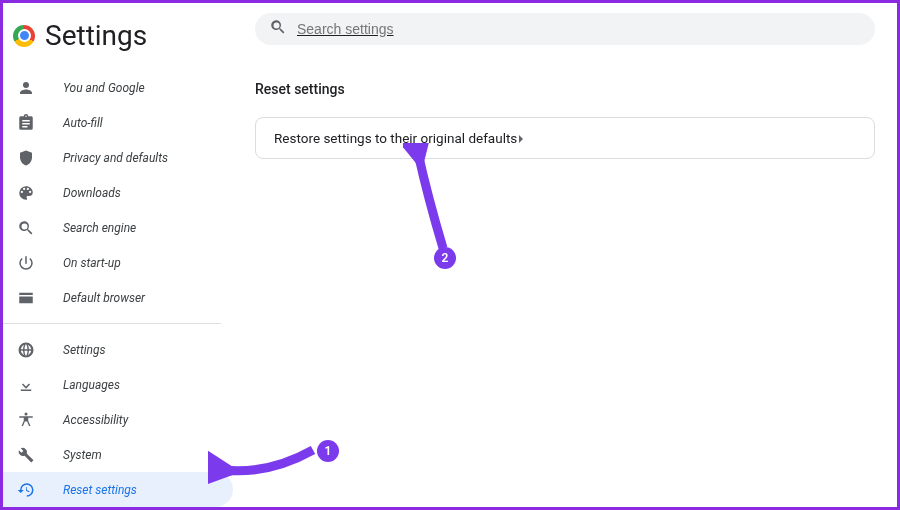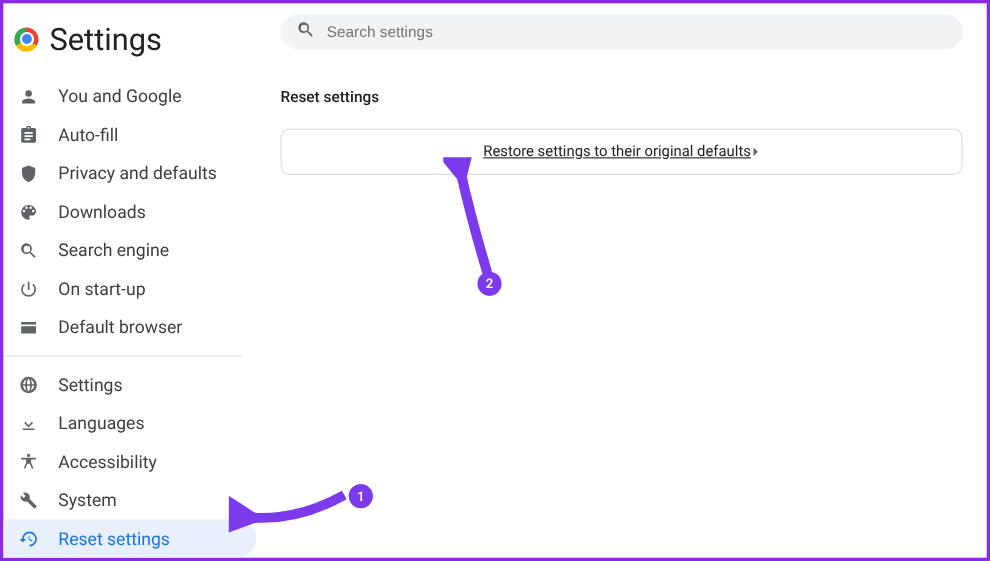--- a/index.html
+++ b/index.html
@@ -37,26 +37,27 @@
   }
   .chrome-logo::after{
     content:""; width:9px; height:9px; border-radius:50%;
     background:#4285F4; border:2px solid #fff;
   }
   .nav { padding-top: 6px; }
   .nav-item {
     display:flex; align-items:center;
     height:35px;
     padding-left:14px;
-    gap:18px;
-    font-size:16px;
+    gap:28px;
+    font-size:12px;
     color:#3c4043;
     cursor:pointer;
     border-top-right-radius:18px;
     border-bottom-right-radius:18px;
+    font-style:italic;
   }
   .nav-item .icon {
     width:18px; height:18px;
     display:flex; align-items:center; justify-content:center;
     color:#5f6368;
   }
   .nav-item .icon svg { width:18px; height:18px; }
   .nav-item.active {
     background:#e8f0fe;
     color:#1a73e8;
@@ -68,40 +69,40 @@
     padding: 10px 22px 0 22px;
   }
   .search-bar {
     height:32px;
     background:#f1f3f4;
     border-radius:20px;
     display:flex; align-items:center;
     padding:0 14px;
     gap:10px;
     margin-bottom: 36px;
+    text-decoration: underline;
   }
   .search-bar .icon svg { fill:#5f6368; }
   .search-input {
     flex:1; border:none; background:transparent; outline:none;
     font-size:14px; color:#5f6368;
   }
   .section-title {
     font-size:14px; font-weight:500; color:#202124;
     margin-bottom:20px;
   }
   .card {
     border:1px solid #dadce0;
     border-radius:8px;
   }
   .card-row {
-    display:flex; align-items:center; justify-content:center;
+    display:flex; align-items:center; justify-content:flex-start;
     padding:12px 18px;
     font-size:13.5px;
     cursor:pointer;
-    text-decoration:underline;
   }
   .card-row .arrow svg { width:8px; height:8px; }
   .callout {
     position:absolute;
     width:22px; height:22px;
     border-radius:50%;
     background:#7c3aed;
     color:#fff;
     font-size:12px; font-weight:600;
     display:flex; align-items:center; justify-content:center;

